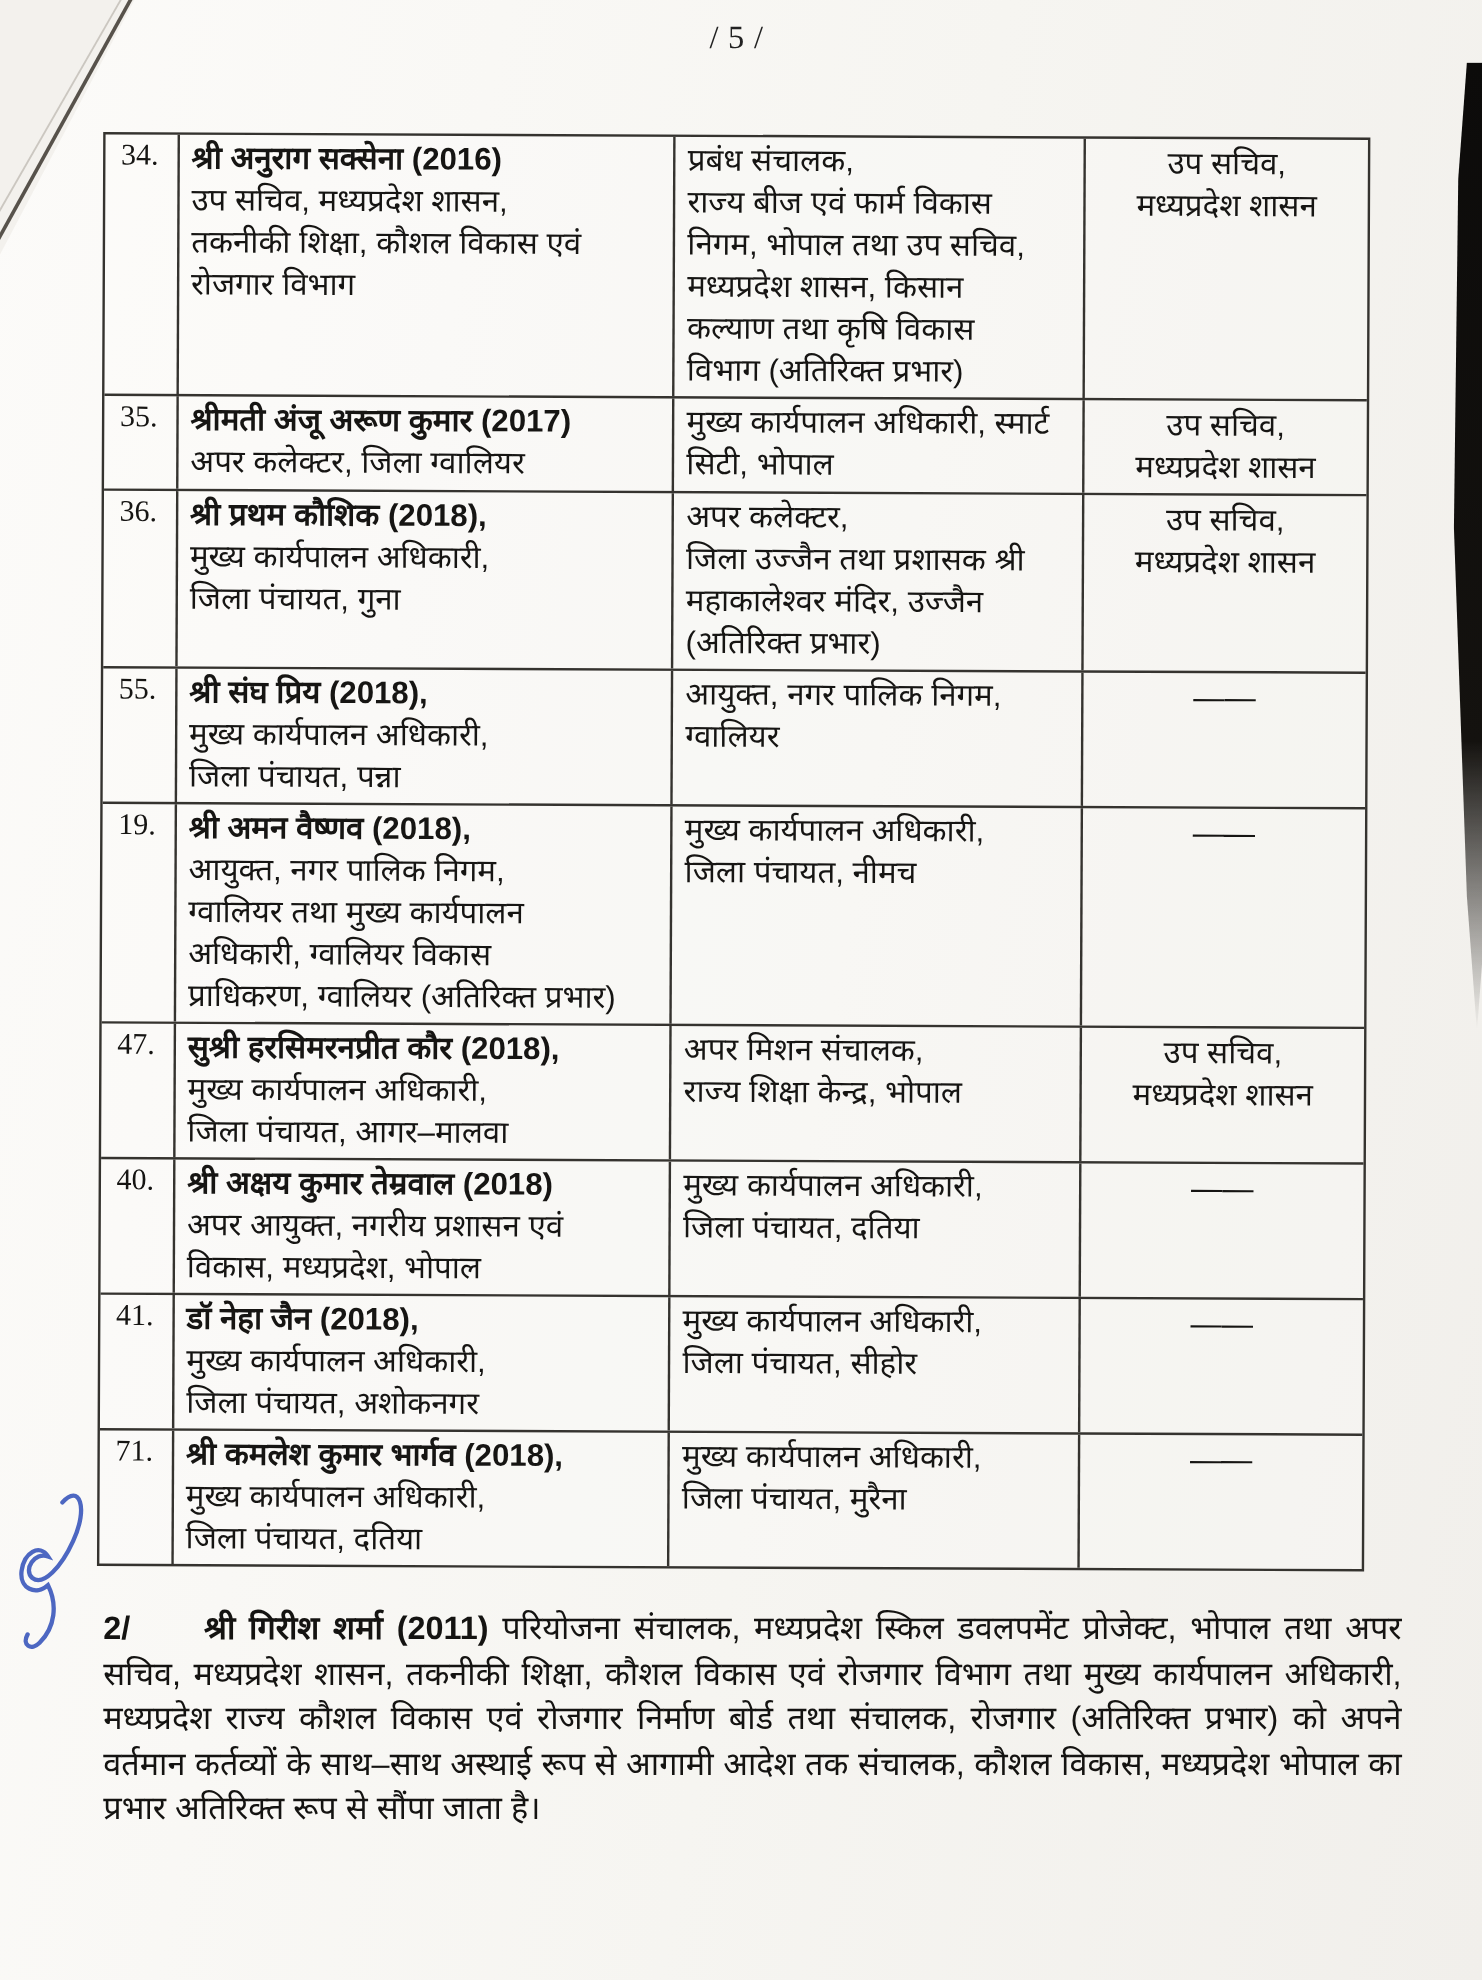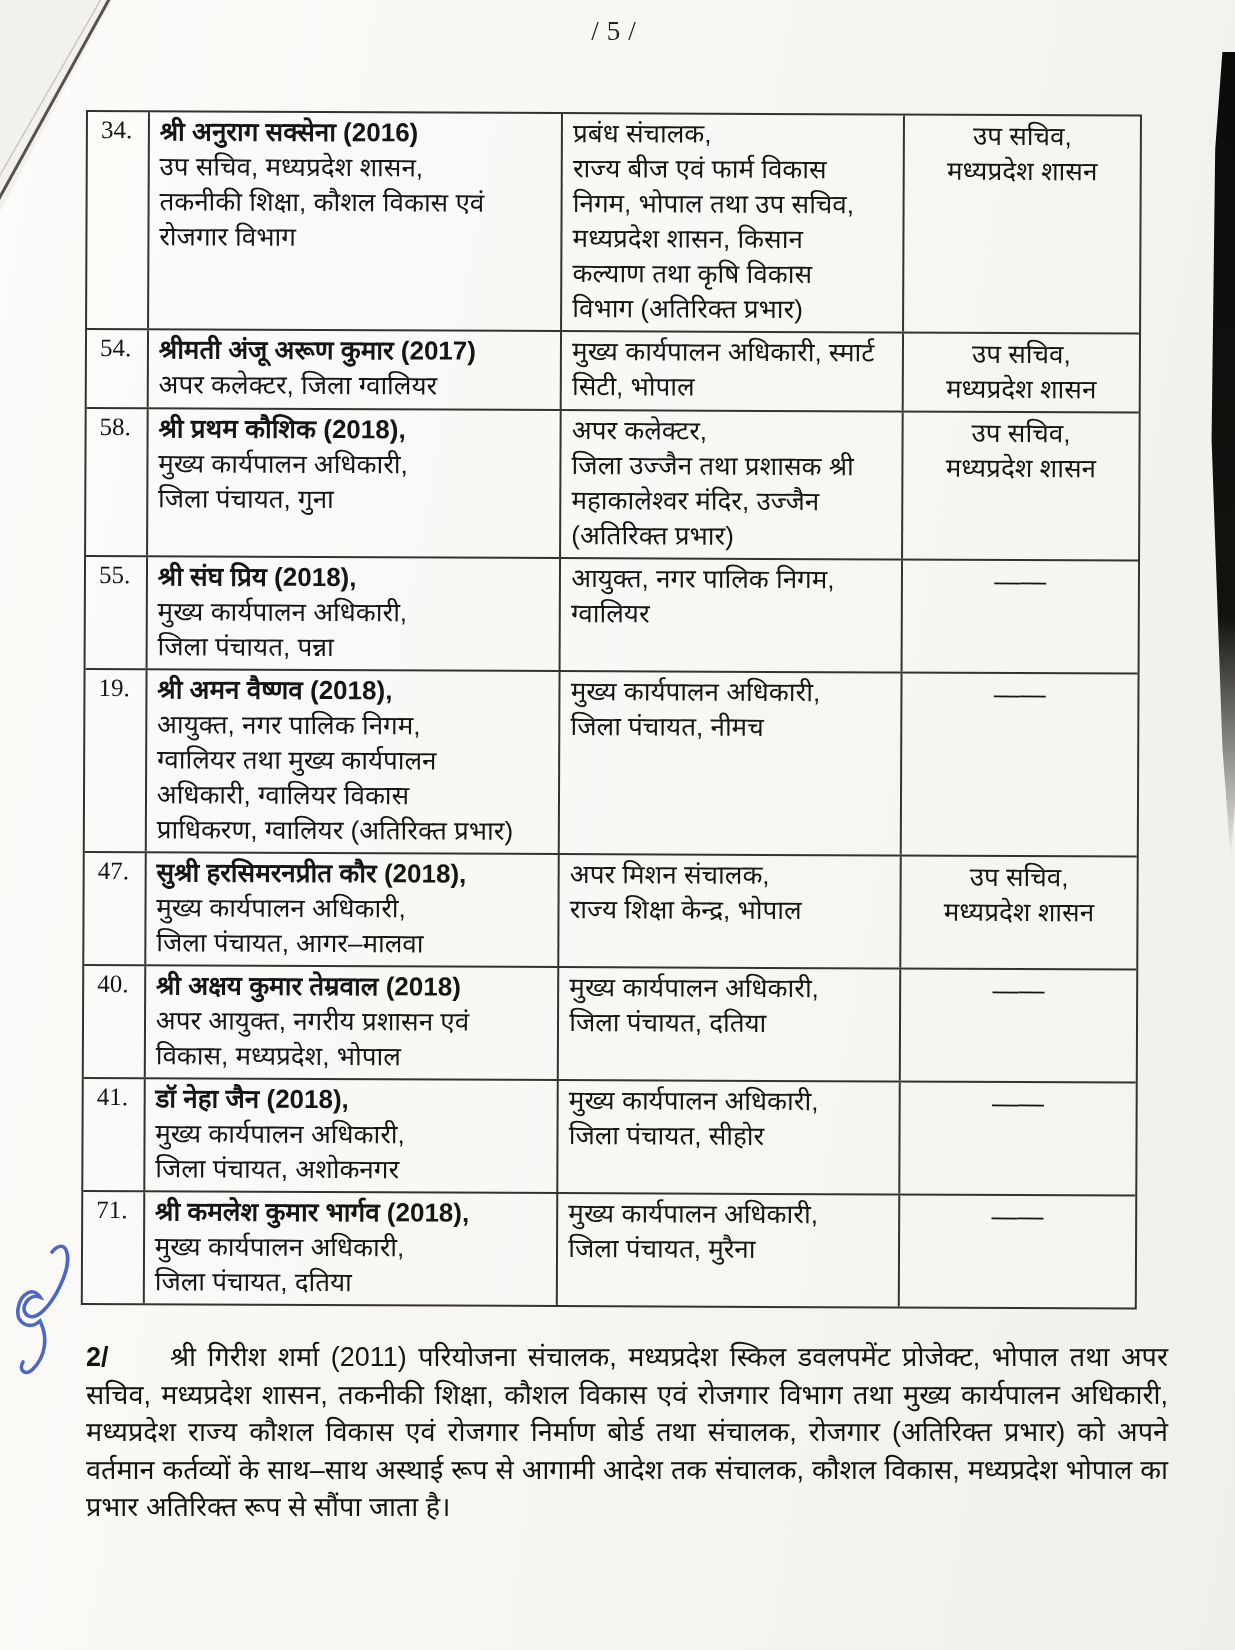--- a/index.html
+++ b/index.html
@@ -28,21 +28,21 @@
   .cell-posting{width:343px;}
   .cell-capacity{width:236px;text-align:center;padding-top:3px;}
   .line{font-size:26px;line-height:35px;white-space:nowrap;}
   .name-line{font-weight:700;}
   
   .order-para{
     position:absolute;left:86px;top:1312px;width:1082px;
     font-size:27px;line-height:37.5px;text-align:justify;color:#141311;
   }
   .para-num{font-weight:700;display:inline-block;width:84px;}
-  .para-lead{font-weight:400;}
+  .para-lead{font-weight:700;}
   
   .fold-corner{position:absolute;left:0;top:0;width:200px;height:230px;pointer-events:none;}
   .scan-band{
     position:absolute;right:0;top:52px;width:30px;height:808px;
     background:linear-gradient(to bottom,#0c0b0a 0%,#14120f 70%,rgba(20,18,15,0) 100%);
     clip-path:polygon(58% 0,100% 0,100% 93%,86% 100%,58% 86%,22% 48%,34% 12%);
     filter:blur(.4px);
   }
   .signature{position:absolute;left:6px;top:1236px;width:74px;height:146px;}
 </style>
@@ -79,37 +79,37 @@
             <div class="line">कल्याण तथा कृषि विकास</div>
             <div class="line">विभाग (अतिरिक्त प्रभार)</div>
           </div>
       <div class="cell cell-capacity">
             <div class="line">उप सचिव,</div>
             <div class="line">मध्यप्रदेश शासन</div>
           </div>
     </div>
 
     <div class="t-row">
-      <div class="cell cell-sno">54.</div>
+      <div class="cell cell-sno">35.</div>
       <div class="cell cell-officer">
             <div class="line name-line">श्रीमती अंजू अरूण कुमार (2017)</div>
             <div class="line">अपर कलेक्टर, जिला ग्वालियर</div>
           </div>
       <div class="cell cell-posting">
             <div class="line">मुख्य कार्यपालन अधिकारी, स्मार्ट</div>
             <div class="line">सिटी, भोपाल</div>
           </div>
       <div class="cell cell-capacity">
             <div class="line">उप सचिव,</div>
             <div class="line">मध्यप्रदेश शासन</div>
           </div>
     </div>
 
     <div class="t-row">
-      <div class="cell cell-sno">58.</div>
+      <div class="cell cell-sno">36.</div>
       <div class="cell cell-officer">
             <div class="line name-line">श्री प्रथम कौशिक (2018),</div>
             <div class="line">मुख्य कार्यपालन अधिकारी,</div>
             <div class="line">जिला पंचायत, गुना</div>
           </div>
       <div class="cell cell-posting">
             <div class="line">अपर कलेक्टर,</div>
             <div class="line">जिला उज्जैन तथा प्रशासक श्री</div>
             <div class="line">महाकालेश्वर मंदिर, उज्जैन</div>
             <div class="line">(अतिरिक्त प्रभार)</div>

